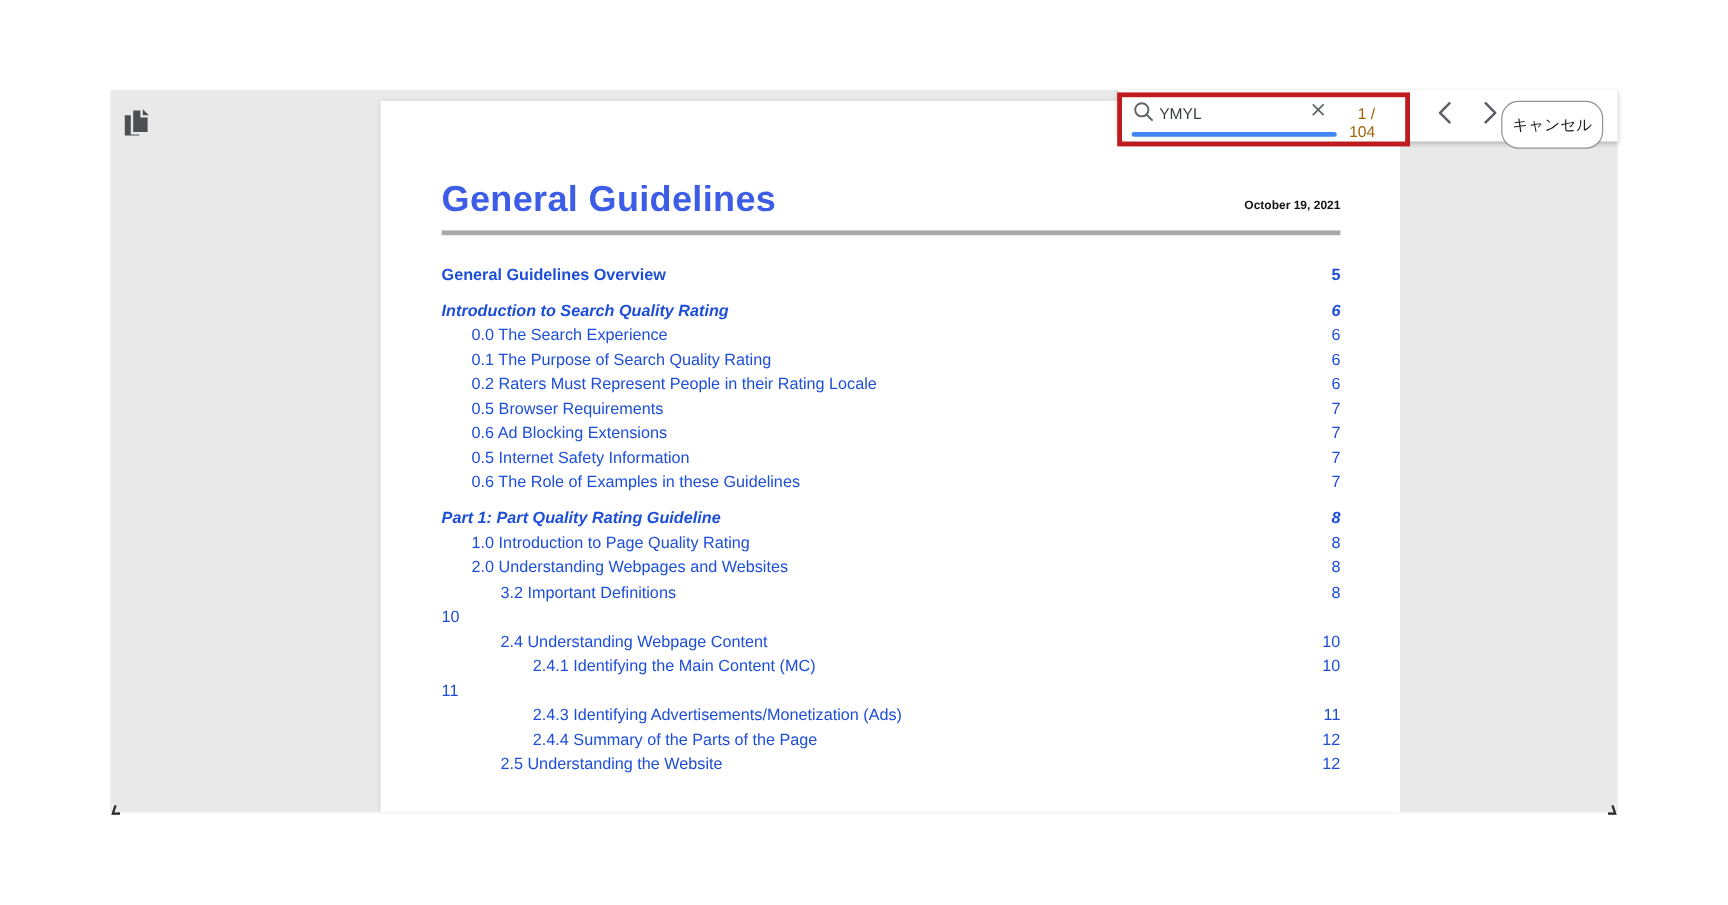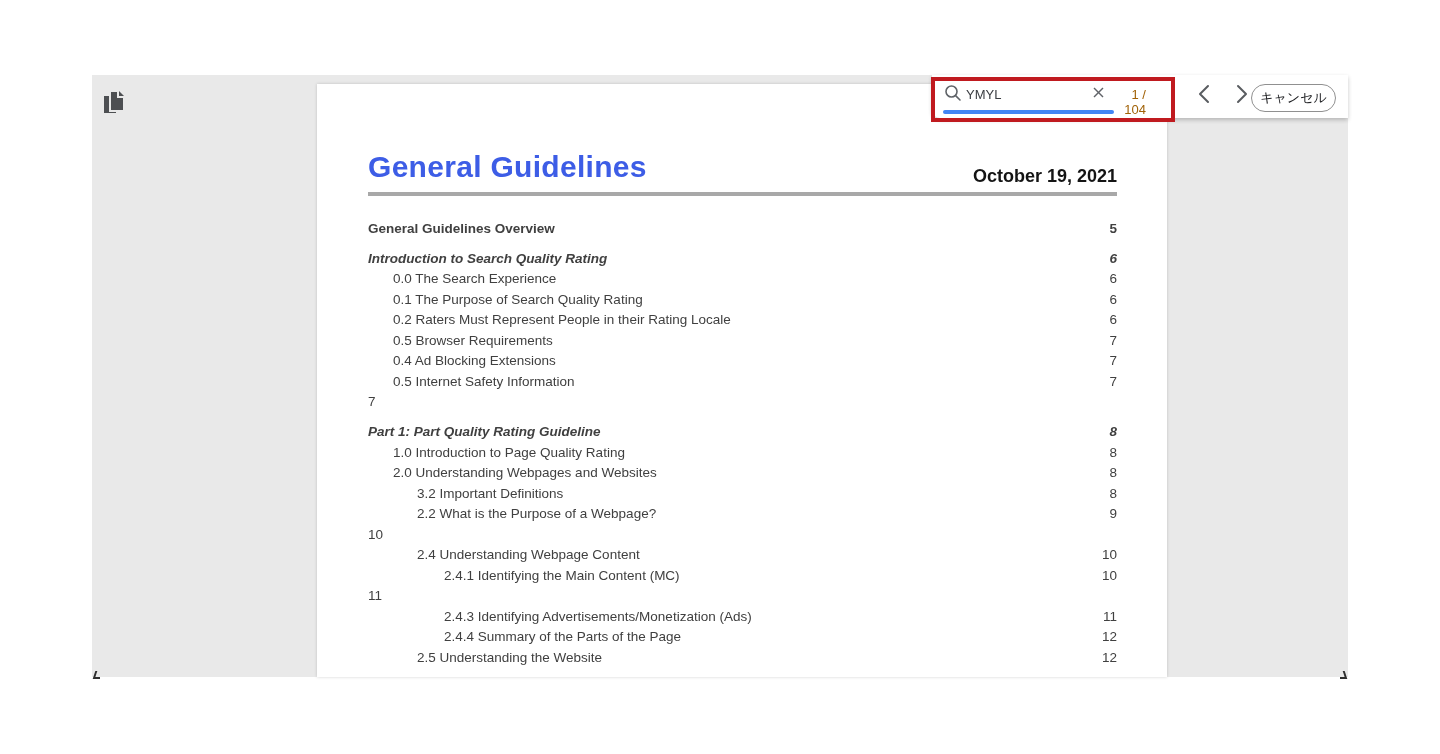--- a/index.html
+++ b/index.html
@@ -21,25 +21,25 @@
 
   
   .pages-icon-btn{position:absolute;left:102px;top:90px;width:26px;height:28px;cursor:pointer;}
 
   
   #doc-page{position:absolute;left:317px;top:84px;width:850px;height:593px;background:#ffffff;
             box-shadow:0 0 3px rgba(0,0,0,0.18);overflow:hidden;padding-left:25px;}
 
   .doc-title{position:absolute;left:51px;top:66px;font-size:30px;font-weight:700;
              color:var(--title-blue);letter-spacing:0.3px;}
-  .doc-date{position:absolute;right:50px;top:82px;font-size:18px;font-weight:700;color:#141414;}
+  .doc-date{position:absolute;right:50px;top:82px;font-size:10px;font-weight:700;color:#141414;}
   .doc-rule{position:absolute;left:51px;right:50px;top:108px;height:4px;background:#a8a8a8;}
 
   
-  #toc{position:absolute;left:51px;right:50px;top:134px;font-size:13.5px;color:#404040;}
+  #toc{position:absolute;left:51px;right:50px;top:134px;font-size:13.5px;color:#1d4ed8;}
   .toc-row{display:flex;justify-content:space-between;align-items:center;height:20.5px;}
   .toc-row.bold{font-weight:700;}
   .toc-row.gap{margin-top:9.5px;font-style:italic;}
   .toc-row.lvl1 .toc-label{padding-left:25px;}
   .toc-row.lvl2 .toc-label{padding-left:49px;}
   .toc-row.lvl3 .toc-label{padding-left:76px;text-align:center;}
   .toc-label{white-space:nowrap;}
   .toc-page{white-space:nowrap;}
   .find-highlight{background:var(--highlight-orange);border-radius:2px;padding:0 1px;}
 
@@ -51,21 +51,21 @@
   .search-underline{position:absolute;left:11px;top:35px;width:171px;height:3.5px;
                     background:var(--underline-blue);border-radius:2px;}
   .clear-btn{position:absolute;left:158px;top:10px;width:16px;height:16px;cursor:pointer;
              display:flex;align-items:center;justify-content:center;}
   .match-count{position:absolute;left:180px;top:12px;width:34px;text-align:right;
                font-size:13px;color:#a16207;}
   .chev-btn{position:absolute;top:7px;width:24px;height:28px;cursor:pointer;
             display:flex;align-items:center;justify-content:center;}
   #prev-btn{left:260px;}
   #next-btn{left:298px;}
-  .cancel-btn{position:absolute;left:319px;top:9px;width:85px;height:28px;background:#ffffff;
+  .cancel-btn{position:absolute;left:319px;top:9px;width:85px;height:40px;background:#ffffff;
               border:1.5px solid #909090;border-radius:14.5px;font-size:13px;color:#202124;
               display:flex;align-items:center;justify-content:center;cursor:pointer;
               font-family:"Liberation Sans","DejaVu Sans",sans-serif;}
 
   
   #annotation-box{position:absolute;left:931px;top:77px;width:244px;height:45px;
                   border:4px solid var(--annotation-red);pointer-events:none;}
   
   .mark{position:absolute;background:#2e2e2e;}
   #mark-l1{left:94px;top:671px;width:2px;height:8px;transform:skewX(-18deg);}
@@ -119,30 +119,31 @@
     <span class="toc-label">0.2 Raters Must Represent People in their Rating Locale</span>
     <span class="toc-page">6</span>
   </div>
 
   <div class="toc-row lvl1">
     <span class="toc-label">0.5 Browser Requirements</span>
     <span class="toc-page">7</span>
   </div>
 
   <div class="toc-row lvl1">
-    <span class="toc-label">0.4 Ad Blocking Extensions</span>
+    <span class="toc-label">0.6 Ad Blocking Extensions</span>
     <span class="toc-page">7</span>
   </div>
 
   <div class="toc-row lvl1">
     <span class="toc-label">0.5 Internet Safety Information</span>
     <span class="toc-page">7</span>
   </div>
 
   <div class="toc-row lvl1">
+    <span class="toc-label">0.6 The Role of Examples in these Guidelines</span>
     <span class="toc-page">7</span>
   </div>
 
   <div class="toc-row lvl0 bold gap">
     <span class="toc-label">Part 1: Part Quality Rating Guideline</span>
     <span class="toc-page">8</span>
   </div>
 
   <div class="toc-row lvl1">
     <span class="toc-label">1.0 Introduction to Page Quality Rating</span>
@@ -152,24 +153,20 @@
   <div class="toc-row lvl1">
     <span class="toc-label">2.0 Understanding Webpages and Websites</span>
     <span class="toc-page">8</span>
   </div>
 
   <div class="toc-row lvl2">
     <span class="toc-label">3.2 Important Definitions</span>
     <span class="toc-page">8</span>
   </div>
 
-  <div class="toc-row lvl2">
-    <span class="toc-label">2.2 What is the Purpose of a Webpage?</span>
-    <span class="toc-page">9</span>
-  </div>
 
   <div class="toc-row lvl2">
     <span class="toc-page">10</span>
   </div>
 
   <div class="toc-row lvl2">
     <span class="toc-label">2.4 Understanding Webpage Content</span>
     <span class="toc-page">10</span>
   </div>
 

